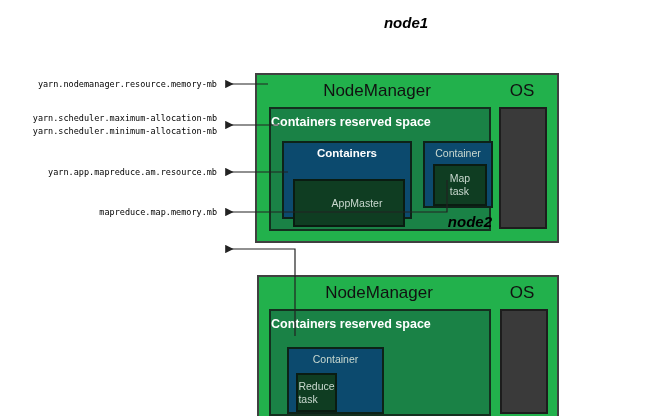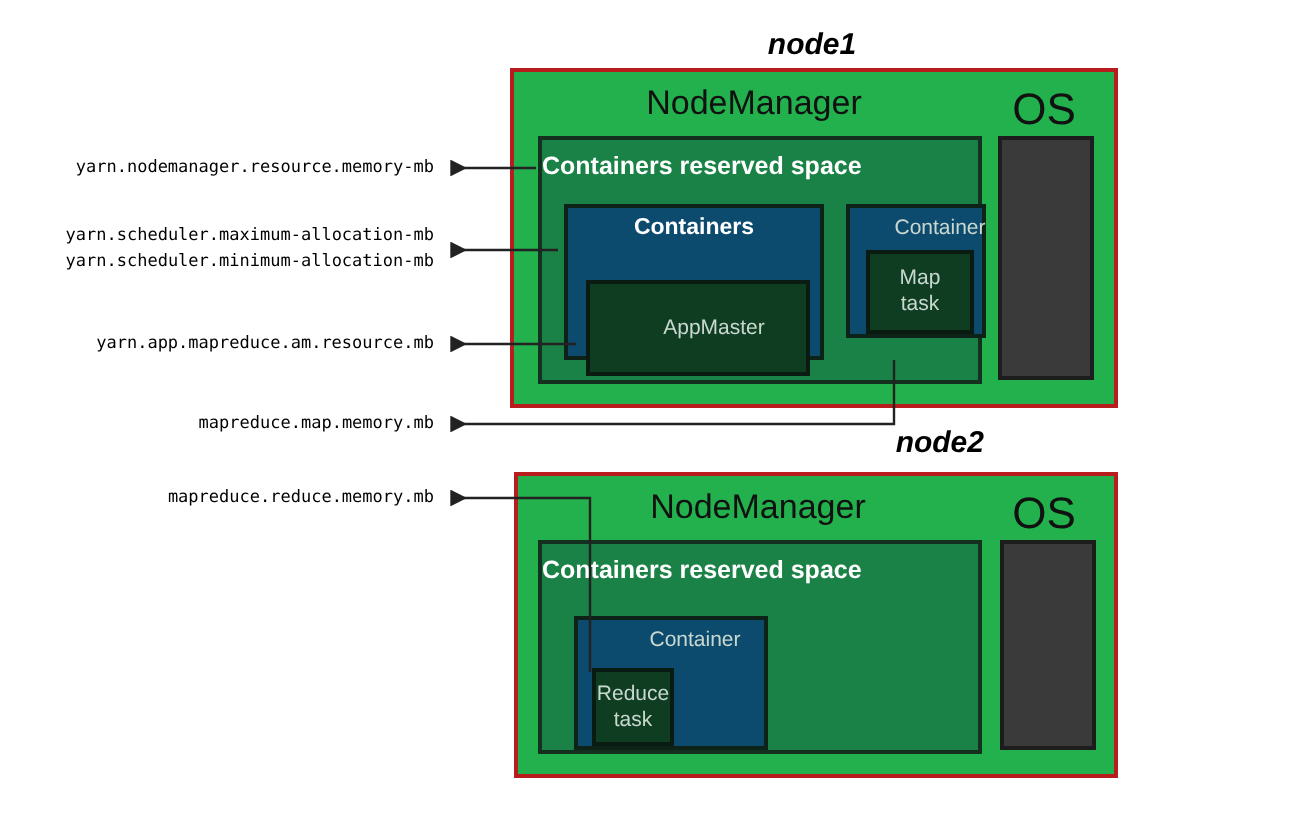--- a/index.html
+++ b/index.html
@@ -35,22 +35,23 @@
     letter-spacing: 0px;
     white-space: nowrap;
   }
   #node1-title { left: 336px; top: 14px; width: 140px; }
   #node2-title { left: 352px; top: 213px; width: 140px; text-align: right; }
 
   
   .node-box {
     position: absolute;
     background: #22b14c;
-    border: 2px solid #b91c1c;
-    box-sizing: border-box;
+    border: 2px solid #404040;
+    box-sizing: border-box;
+    margin-top: 39px;
   }
   #node1-box { left: 255px; top: 34px; width: 304px; height: 170px; }
   #node2-box { left: 257px; top: 236px; width: 302px; height: 153px; }
 
   
   .nm-title {
     position: absolute;
     top: 6px;
     left: 0;
     width: 240px;
@@ -59,21 +60,21 @@
     color: #111111;
     font-family: "Liberation Sans", sans-serif;
     white-space: nowrap;
   }
   .os-title {
     position: absolute;
     top: 6px;
     right: 6px;
     width: 58px;
     text-align: center;
-    font-size: 22px;
+    font-size: 17px;
     color: #111111;
     font-family: "Liberation Sans", sans-serif;
   }
 
   
   .os-col {
     position: absolute;
     background: #3a3a3a;
     border: 2px solid #1d1d1d;
     box-sizing: border-box;
@@ -126,33 +127,32 @@
   }
   .container-label {
     position: absolute;
     left: 0; top: 4px;
     width: 100%;
     text-align: center;
     font-size: 10.5px;
     color: #c9d8cf;
     font-family: "Liberation Sans", sans-serif;
     white-space: nowrap;
-    padding-left: 12px;
   }
 
   
   .task-box {
     position: absolute;
     background: #0f3d22;
     border: 2px solid #0a1c12;
     box-sizing: border-box;
     display: flex;
     align-items: center;
     justify-content: center;
-    text-align: center;
+    text-align: left;
   }
   .task-label {
     font-size: 10.5px;
     color: #c9d8cf;
     font-family: "Liberation Sans", sans-serif;
     line-height: 13px;
   }
   #appmaster-box { left: 9px; top: 36px; width: 112px; height: 48px; padding-left: 16px; }
   #maptask-box   { left: 8px; top: 21px; width: 54px; height: 42px; }
   #reducetask-box{ left: 7px; top: 24px; width: 41px; height: 39px; }
@@ -243,21 +243,20 @@
   <div class="cfg-label" style="left:10px; top:113px; width:207px;">yarn.scheduler.maximum-allocation-mb</div>
 
   <div class="cfg-label" style="left:10px; top:79px; width:207px;">yarn.nodemanager.resource.memory-mb</div>
 
   <div class="cfg-label" style="left:10px; top:126px; width:207px;">yarn.scheduler.minimum-allocation-mb</div>
 
   <div class="cfg-label" style="left:10px; top:167px; width:207px;">yarn.app.mapreduce.am.resource.mb</div>
 
   <div class="cfg-label" style="left:10px; top:207px; width:207px;">mapreduce.map.memory.mb</div>
 
-  <div class="cfg-label" style="left:10px; top:244px; width:207px;">mapreduce.reduce.memory.mb</div>
 
   <svg id="connectors" viewBox="0 0 650 416">
     <defs>
       <marker id="arrowL" viewBox="0 0 10 10" refX="9" refY="5" markerWidth="7" markerHeight="7" orient="auto-start-reverse">
         <path d="M 10 0 L 0 5 L 10 10 z" fill="#222222"></path>
       </marker>
     </defs>
 
     <path d="M 268 84 L 226 84" stroke="#222222" stroke-width="1.2" fill="none" marker-end="url(#arrowL)"></path>
 

